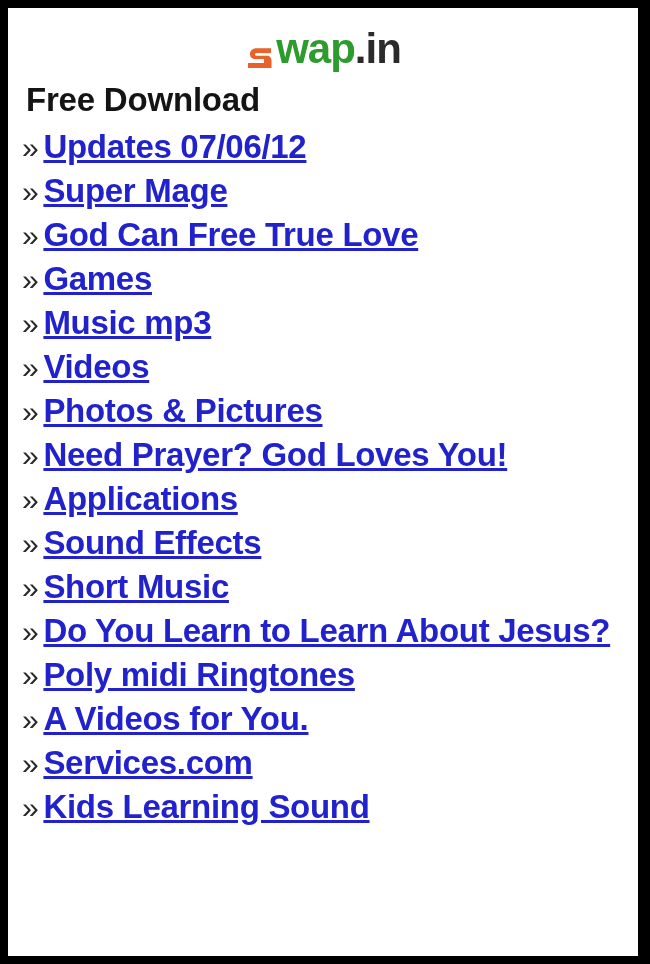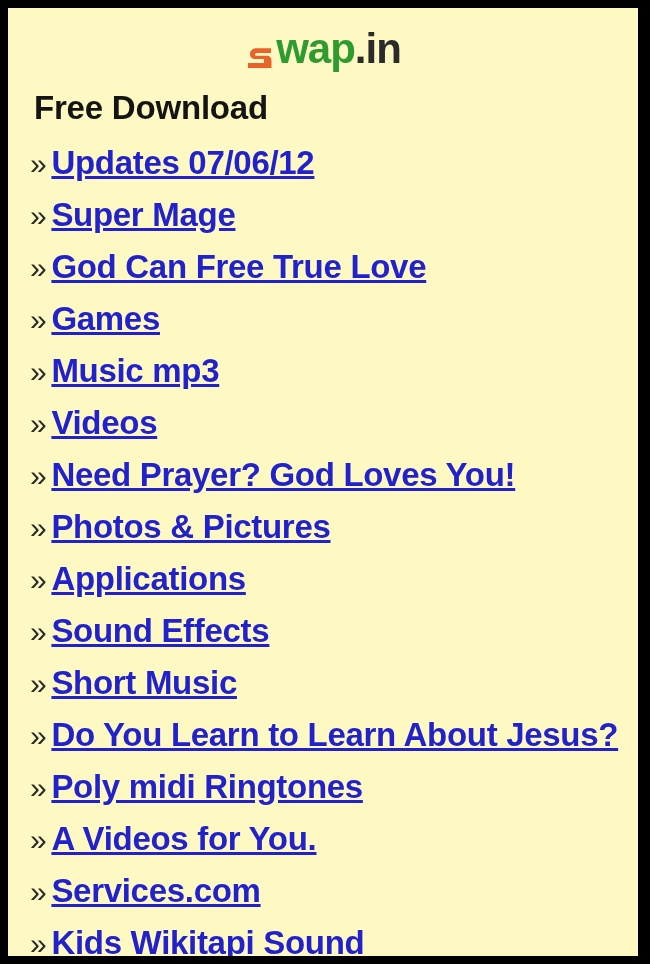--- a/index.html
+++ b/index.html
@@ -15,21 +15,21 @@
     overflow: hidden;
   }
 
   
   #viewport {
     position: absolute;
     left: 8px;
     top: 8px;
     width: 630px;
     height: 948px;
-    background: #fef9c3;
+    background: #ffffff;
     overflow: hidden;
     box-sizing: border-box;
   }
 
   
   #brand-header {
     text-align: center;
     padding-top: 20px;
     padding-bottom: 4px;
     line-height: 1;
@@ -57,36 +57,36 @@
   .logo-tld {
     color: #2b2b2b;
   }
 
   
   .section-heading {
     font-size: 33px;
     font-weight: bold;
     color: #141414;
     line-height: 43px;
-    margin: 12px;
+    margin: 4px;
     padding: 0 0 0 14px;
     letter-spacing: -0.2px;
     white-space: nowrap;
   }
 
   
   .link-list {
     list-style: none;
     margin: 0;
     padding: 0;
   }
   .link-row {
     font-size: 33px;
     line-height: 43px;
-    margin: 8px;
+    margin: 0;
     padding: 0 0 0 14px;
     color: #1c1c1c;
     text-indent: 0;
     letter-spacing: -0.3px;
   }
   .bullet {
     color: #2a2a2a;
     font-size: 30px;
     font-weight: normal;
     padding-right: 5px;
@@ -112,31 +112,31 @@
 
   <div>
     <h2 class="section-heading">Free Download</h2>
     <ul class="link-list">
       <li class="link-row"><span class="bullet">»</span><a class="nav-link">Updates 07/06/12</a></li>
       <li class="link-row"><span class="bullet">»</span><a class="nav-link">Super Mage</a></li>
       <li class="link-row"><span class="bullet">»</span><a class="nav-link">God Can Free True Love</a></li>
       <li class="link-row"><span class="bullet">»</span><a class="nav-link">Games</a></li>
       <li class="link-row"><span class="bullet">»</span><a class="nav-link">Music mp3</a></li>
       <li class="link-row"><span class="bullet">»</span><a class="nav-link">Videos</a></li>
+      <li class="link-row"><span class="bullet">»</span><a class="nav-link">Photos &amp; Pictures</a></li>
       <li class="link-row"><span class="bullet">»</span><a class="nav-link">Need Prayer? God Loves You!</a></li>
-      <li class="link-row"><span class="bullet">»</span><a class="nav-link">Photos &amp; Pictures</a></li>
       <li class="link-row"><span class="bullet">»</span><a class="nav-link">Applications</a></li>
       <li class="link-row"><span class="bullet">»</span><a class="nav-link">Sound Effects</a></li>
       <li class="link-row"><span class="bullet">»</span><a class="nav-link">Short Music</a></li>
       <li class="link-row"><span class="bullet">»</span><a class="nav-link">Do You Learn to Learn About Jesus?</a></li>
       <li class="link-row"><span class="bullet">»</span><a class="nav-link">Poly midi Ringtones</a></li>
       <li class="link-row"><span class="bullet">»</span><a class="nav-link">A Videos for You.</a></li>
     </ul>
   </div>
 
   <div>
     <ul class="link-list">
       <li class="link-row"><span class="bullet">»</span><a class="nav-link">Services.com</a></li>
-      <li class="link-row"><span class="bullet">»</span><a class="nav-link">Kids Wikitapi Sound</a></li>
+      <li class="link-row"><span class="bullet">»</span><a class="nav-link">Kids Learning Sound</a></li>
     </ul>
   </div>
 
 </div>
 
 </body></html>

